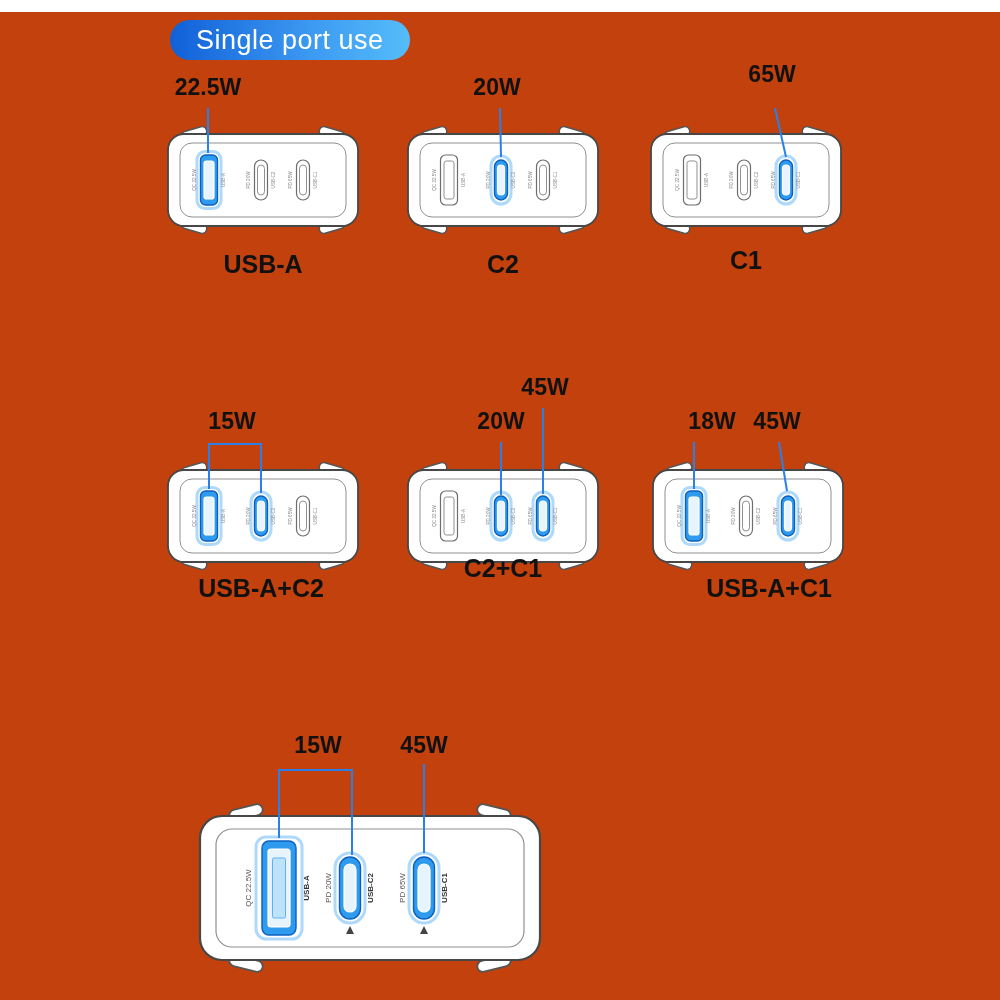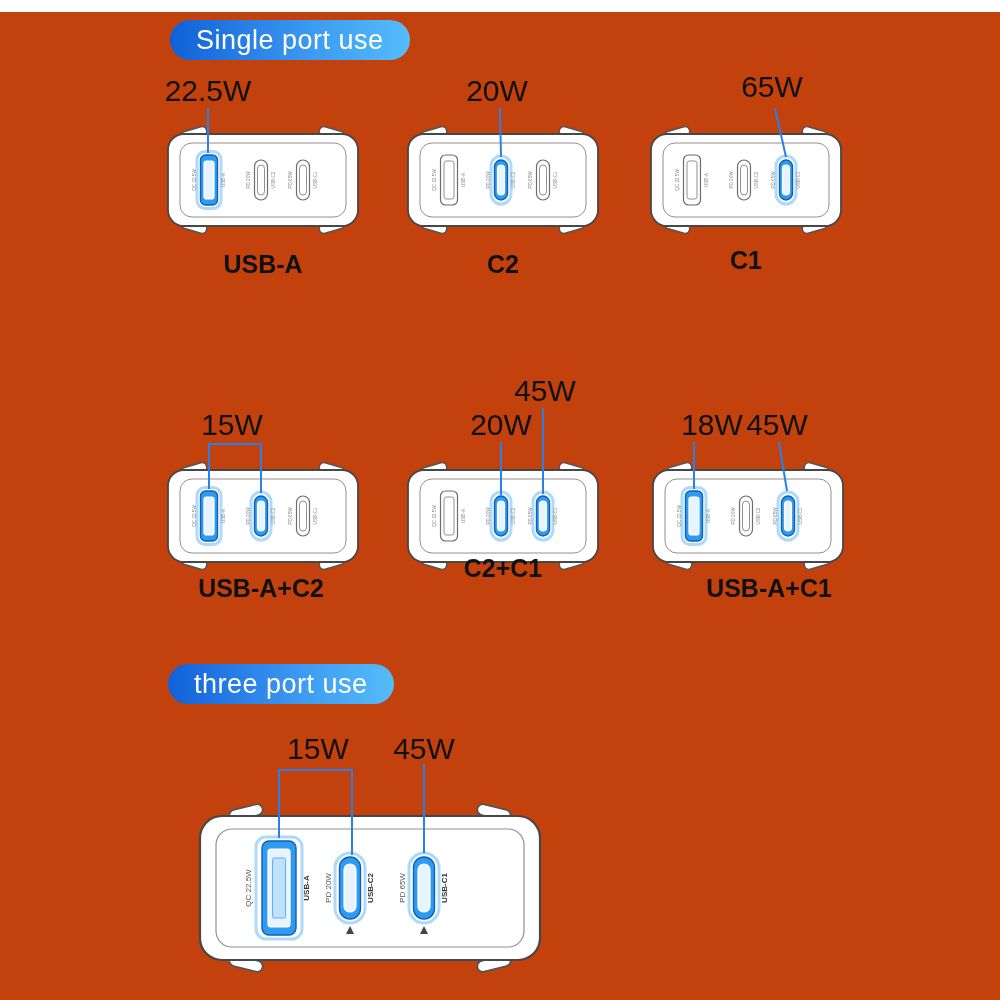--- a/index.html
+++ b/index.html
@@ -3,21 +3,21 @@
 <meta charset="utf-8">
 <style>
   *{box-sizing:border-box}
   html,body{margin:0;padding:0}
   body{background:#ffffff;font-family:"Liberation Sans",sans-serif}
   .canvas{position:relative;width:1000px;height:1000px;background:#c2410c;margin:12px auto;overflow:hidden}
   .abs{position:absolute}
   .pill{position:absolute;height:40px;line-height:40px;padding:0 26px;border-radius:21px;
         background:linear-gradient(90deg,#1160d8 0%,#3d9bf2 60%,#55bdf9 100%);
         color:#fff;font-size:27px;letter-spacing:.5px;white-space:nowrap}
-  .watt{position:absolute;transform:translateX(-50%);font-size:30px;font-weight:normal;color:#111;white-space:nowrap}
+  .watt{position:absolute;transform:translateX(-50%);font-size:23px;font-weight:bold;color:#111;white-space:nowrap}
   .caption{position:absolute;transform:translateX(-50%);font-size:25px;font-weight:bold;color:#111;white-space:nowrap}
   svg{display:block}
   .tab{fill:#fff;stroke:#555;stroke-width:1.5}
   .outer{fill:#fff;stroke:#474747;stroke-width:1.8}
   .inner{fill:none;stroke:#909090;stroke-width:1}
   .port .glow{fill:none;stroke:none}
   .port.hl .glow{fill:none;stroke:#aed9fa;stroke-width:3}
   .port .p-outer{fill:#fff;stroke:#6d6d6d;stroke-width:1.2}
   .port .p-inner{fill:none;stroke:#8f8f8f;stroke-width:1}
   .port .p-blade{fill:none;stroke:#8f8f8f;stroke-width:1}
@@ -36,21 +36,21 @@
 </style>
 </head>
 <body>
 
 <div class="canvas">
 
   <div class="pill" style="left:170px;top:8px">Single port use</div>
 
   <div class="watt" style="left:208px;top:62px">22.5W</div>
   <div class="watt" style="left:497px;top:62px">20W</div>
-  <div class="watt" style="left:772px;top:58px">65W</div>
+  <div class="watt" style="left:772px;top:49px">65W</div>
 
   <div class="abs" style="left:165px;top:112px">
     <svg class="charger" width="196" height="112" viewBox="0 0 196 112">
       <g>
         <rect class="tab" x="16" y="5" width="26" height="9" rx="4.5" transform="rotate(-16 29 9.5)"></rect>
         <rect class="tab" x="154" y="5" width="26" height="9" rx="4.5" transform="rotate(16 167 9.5)"></rect>
         <rect class="tab" x="16" y="98" width="26" height="9" rx="4.5" transform="rotate(16 29 102.5)"></rect>
         <rect class="tab" x="154" y="98" width="26" height="9" rx="4.5" transform="rotate(-16 167 102.5)"></rect>
         <rect class="outer" x="3" y="10" width="190" height="92" rx="16"></rect>
         <rect class="inner" x="15" y="19" width="166" height="74" rx="12"></rect>
@@ -257,21 +257,20 @@
         <text class="plabel" transform="translate(-12 0) rotate(-90)">PD 65W</text>
         <text class="plabel" transform="translate(13 0) rotate(-90)">USB-C1</text>
       </g>
     </svg>
   </div>
 
   <div class="caption" style="left:261px;top:562px">USB-A+C2</div>
   <div class="caption" style="left:503px;top:542px">C2+C1</div>
   <div class="caption" style="left:769px;top:562px">USB-A+C1</div>
 
-  <div class="pill" style="left:168px;top:652px">three port use</div>
 
   <div class="watt" style="left:318px;top:720px">15W</div>
   <div class="watt" style="left:424px;top:720px">45W</div>
 
   <div class="abs" style="left:195px;top:788px">
     <svg class="charger big" width="350" height="176" viewBox="0 0 350 176">
       <g>
         <rect class="tab" x="34" y="7" width="34" height="11" rx="5.5" transform="rotate(-14 51 12.5)"></rect>
         <rect class="tab" x="282" y="7" width="34" height="11" rx="5.5" transform="rotate(14 299 12.5)"></rect>
         <rect class="tab" x="34" y="158" width="34" height="11" rx="5.5" transform="rotate(14 51 163.5)"></rect>

